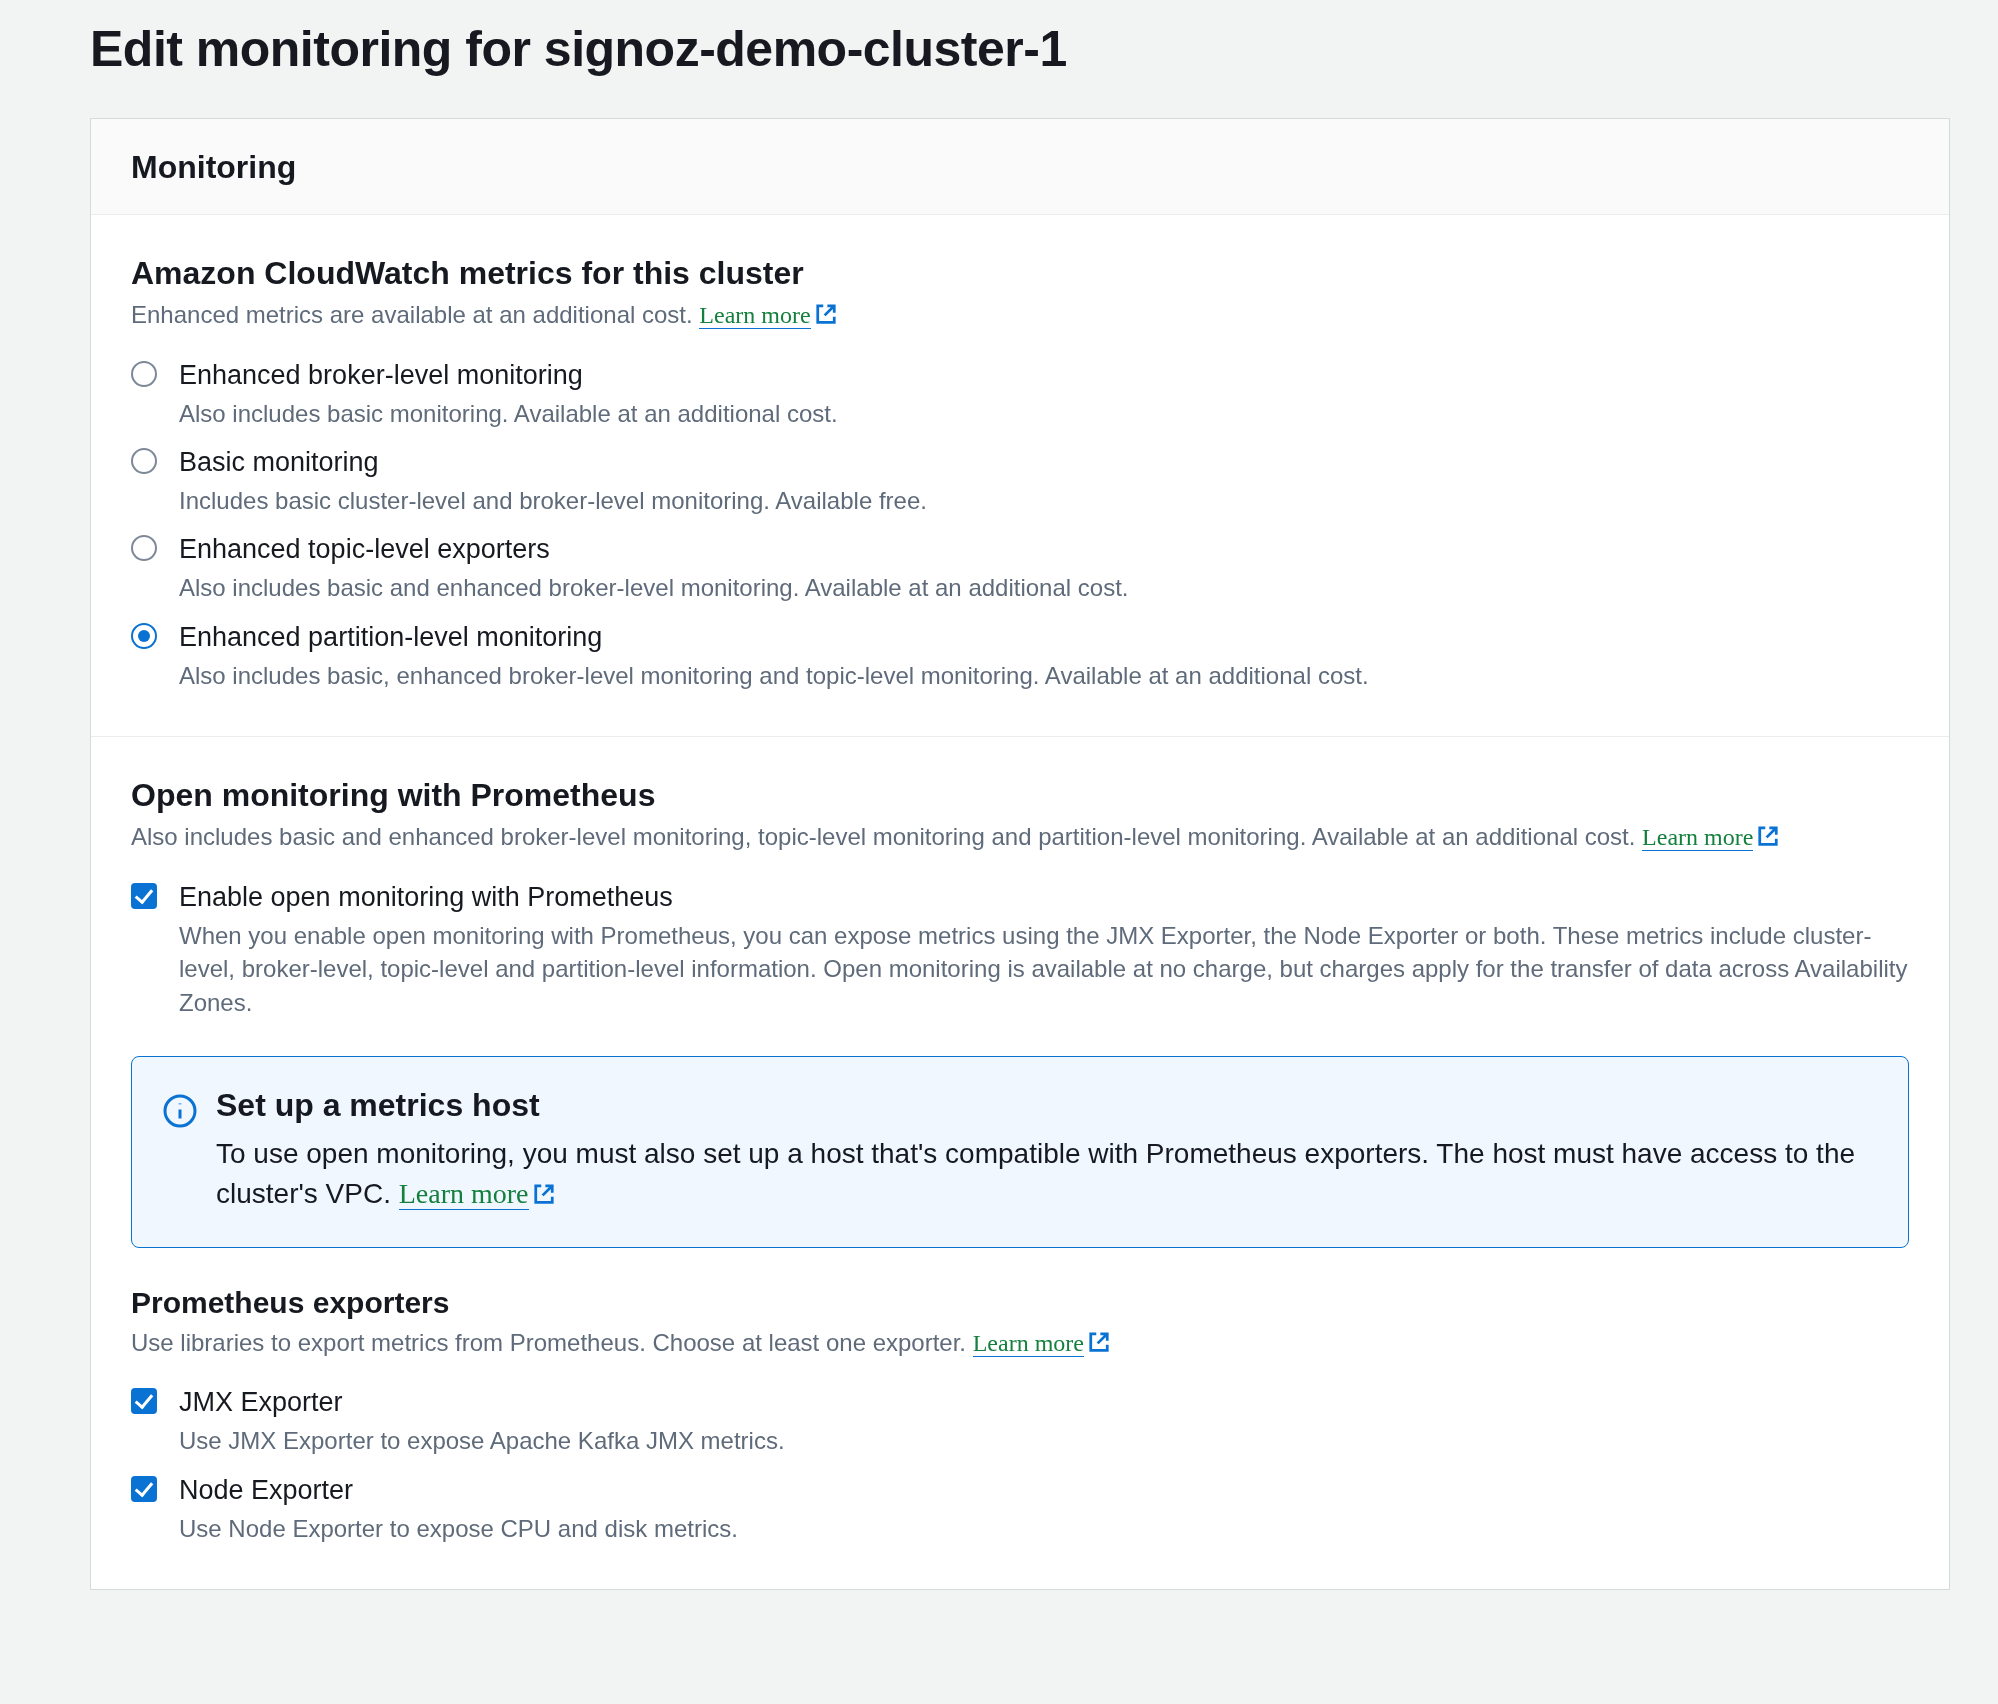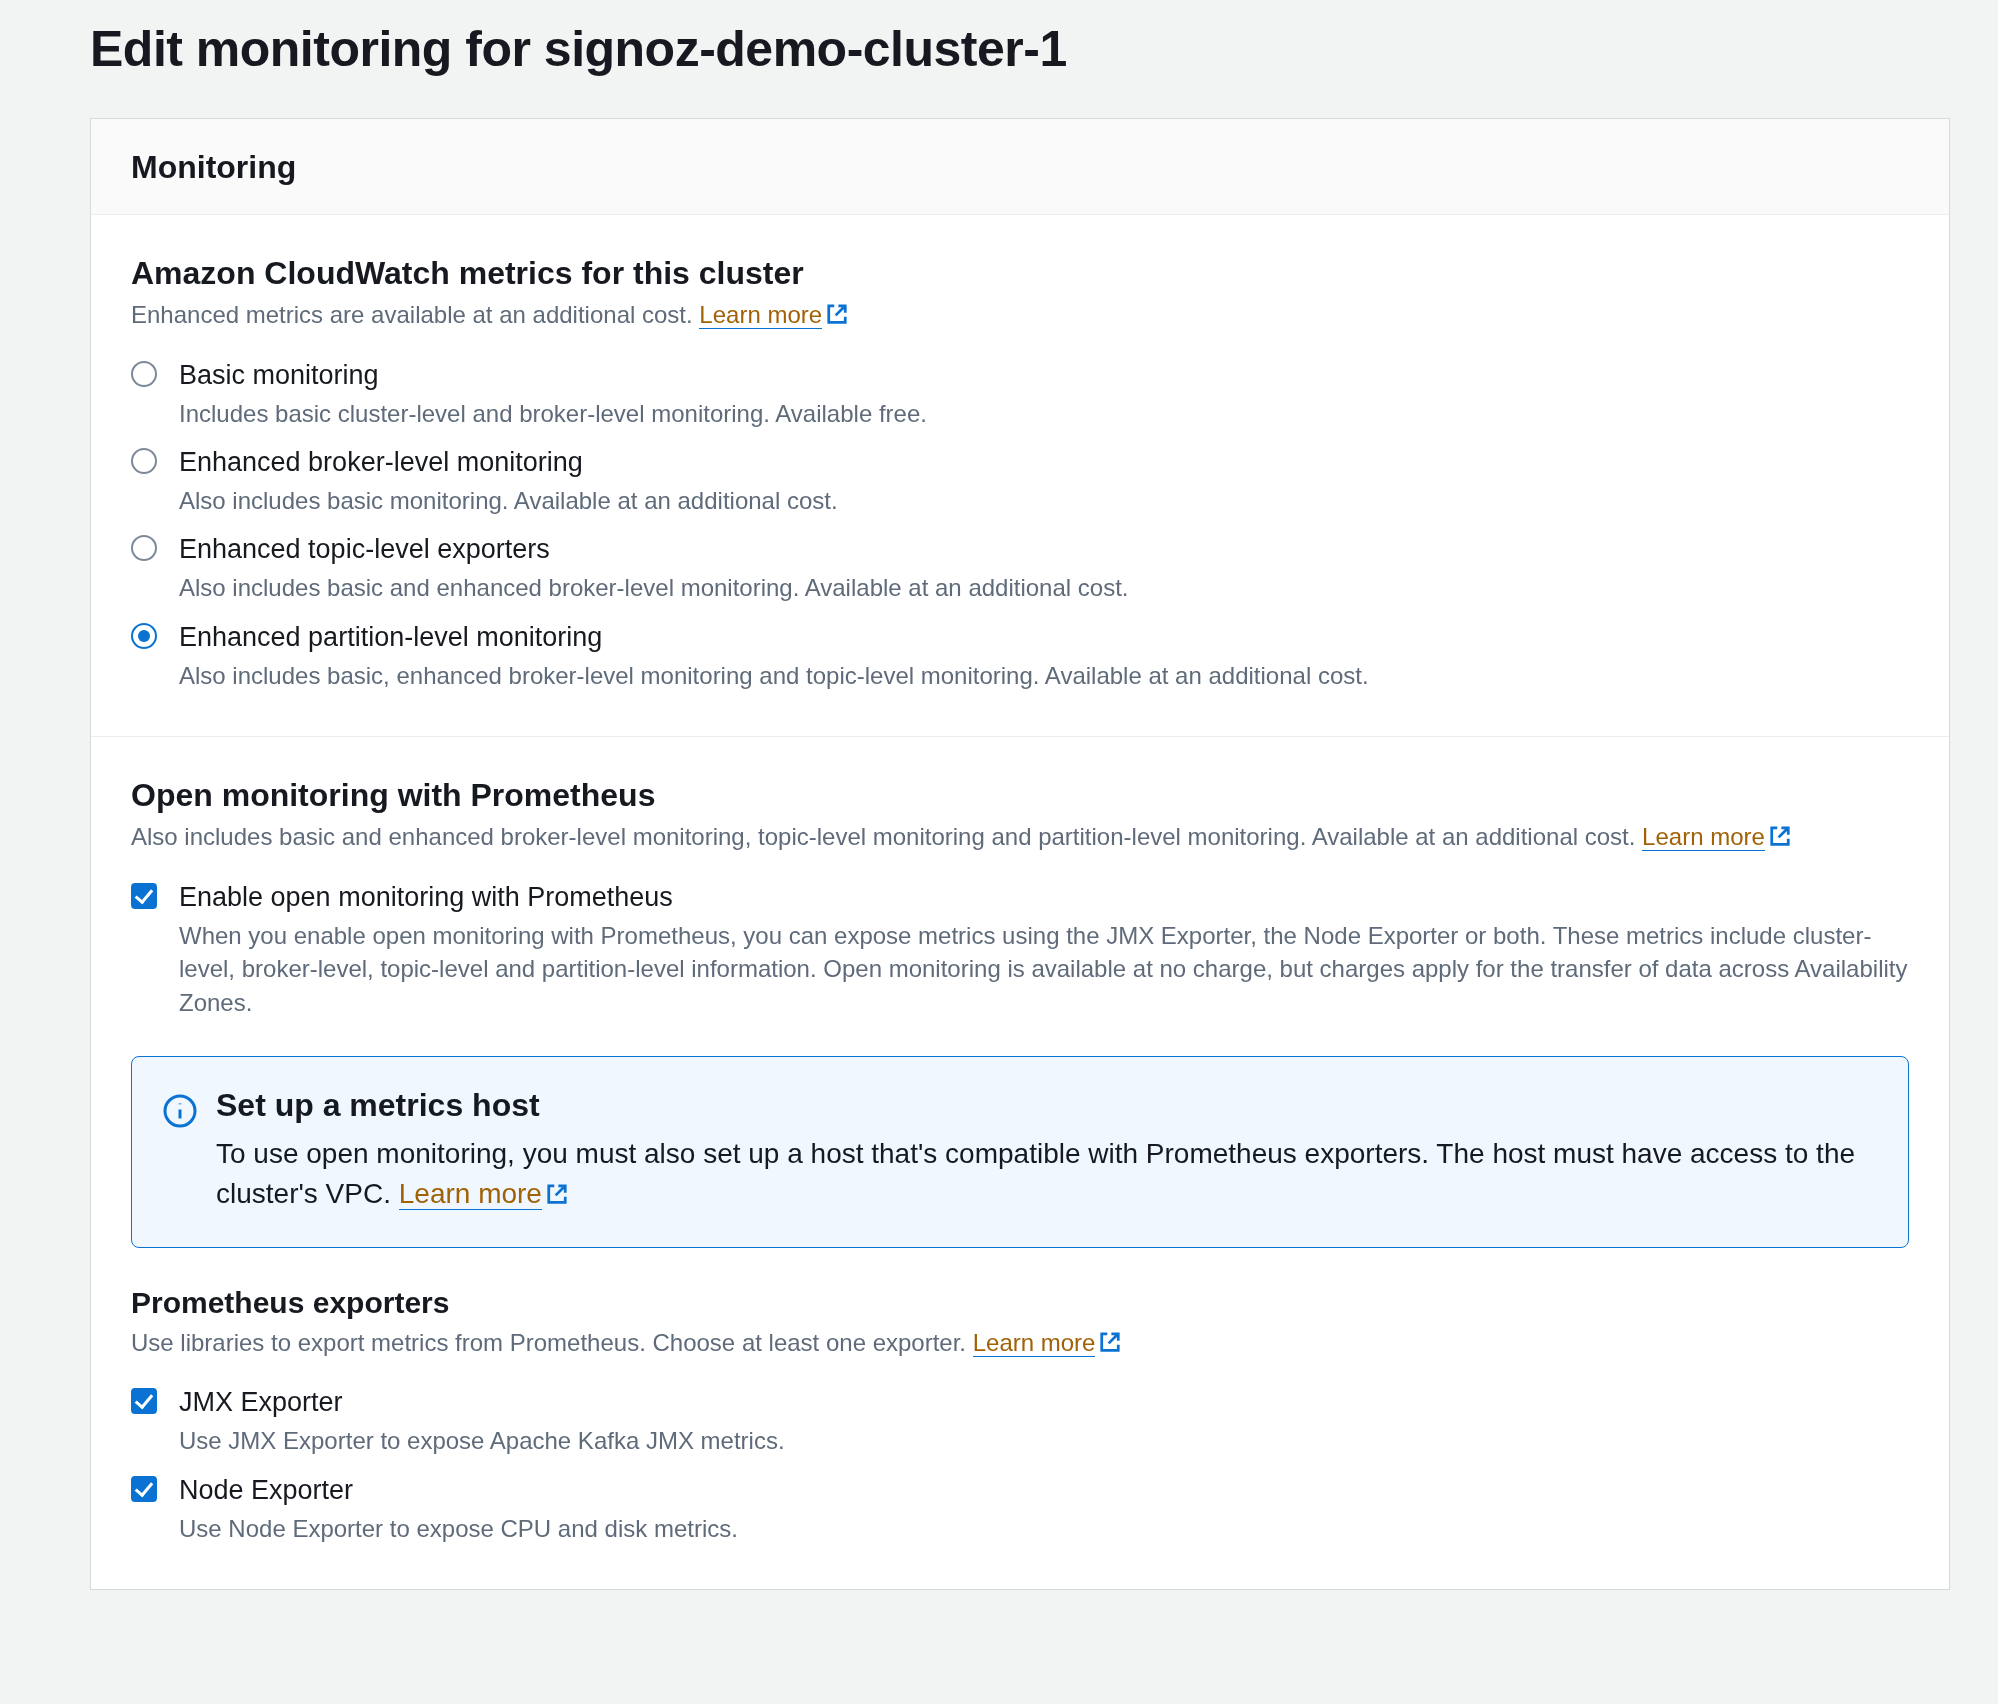--- a/index.html
+++ b/index.html
@@ -51,23 +51,24 @@
     font-size: 30px;
     font-weight: 700;
   }
   .section p.sub {
     margin: 0 0 16px 0;
     font-size: 24px;
     color: #5f6b7a;
     line-height: 1.45;
   }
   a.learn-more {
-    color: #a16207;
+    color: #15803d;
     text-decoration: none;
     border-bottom: 1px solid #0972d3;
+    font-family: Liberation Serif, serif;
   }
   .external-icon {
     display: inline-block;
     vertical-align: -2px;
     margin-left: 4px;
   }
   .external-icon svg {
     width: 22px;
     height: 22px;
     stroke: #0972d3;
@@ -177,30 +178,30 @@
         <span>Enhanced metrics are available at an additional cost. </span><a href="#" class="learn-more"><span>Learn more</span></a><span class="external-icon"><svg viewBox="0 0 16 16" fill="none" stroke-width="2">
               <path d="M6 2H2v12h12v-4M9 2h5v5M14 2 7 9"></path>
             </svg></span>
       </p>
 
       <div class="option-list">
 
         <div class="radio-row">
           <div class="radio"></div>
           <div class="opt-text">
+            <div class="opt-label">Enhanced broker-level monitoring</div>
+            <div class="opt-desc">Also includes basic monitoring. Available at an additional cost.</div>
+          </div>
+        </div>
+
+        <div class="radio-row">
+          <div class="radio"></div>
+          <div class="opt-text">
             <div class="opt-label">Basic monitoring</div>
             <div class="opt-desc">Includes basic cluster-level and broker-level monitoring. Available free.</div>
-          </div>
-        </div>
-
-        <div class="radio-row">
-          <div class="radio"></div>
-          <div class="opt-text">
-            <div class="opt-label">Enhanced broker-level monitoring</div>
-            <div class="opt-desc">Also includes basic monitoring. Available at an additional cost.</div>
           </div>
         </div>
 
         <div class="radio-row">
           <div class="radio"></div>
           <div class="opt-text">
             <div class="opt-label">Enhanced topic-level exporters</div>
             <div class="opt-desc">Also includes basic and enhanced broker-level monitoring. Available at an additional cost.</div>
           </div>
         </div>

